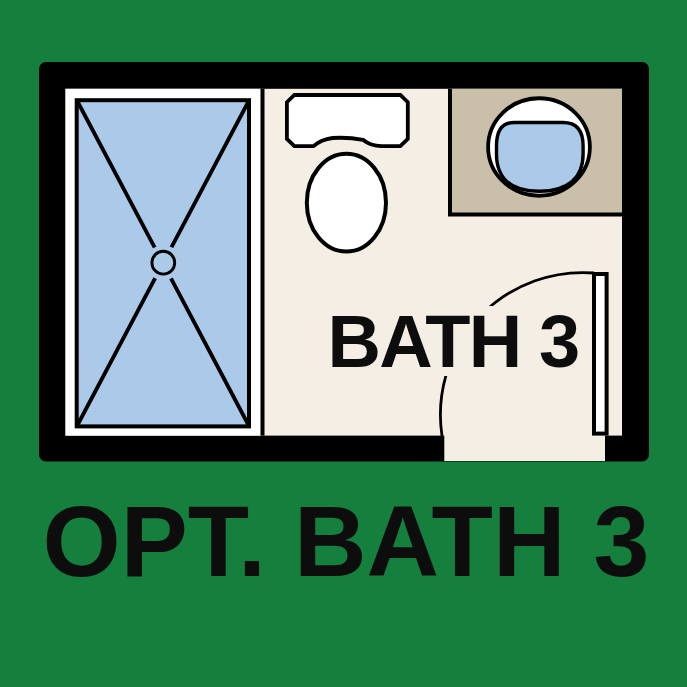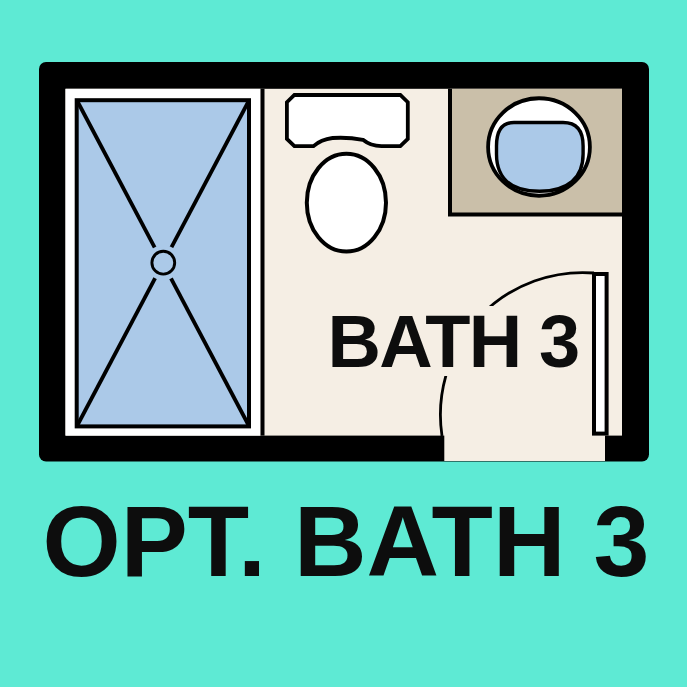--- a/index.html
+++ b/index.html
@@ -1,16 +1,16 @@
 <!DOCTYPE html>
 <html><head>
 <meta charset="utf-8">
 <style>
   html,body{margin:0;padding:0;background:#ffffff;}
-  .page{width:687px;height:687px;position:relative;background:#5eead4;}
+  .page{width:687px;height:687px;position:relative;background:#15803d;}
   svg{display:block;}
   text{font-family:"Liberation Sans",sans-serif;font-weight:bold;fill:#0d0d0d;}
 </style>
 </head>
 <body>
 <div class="page">
 <svg width="687" height="687" viewBox="0 0 687 687" xmlns="http://www.w3.org/2000/svg">
 
   <rect x="39" y="62" width="610" height="399.5" rx="7" fill="#000000"></rect>
 

